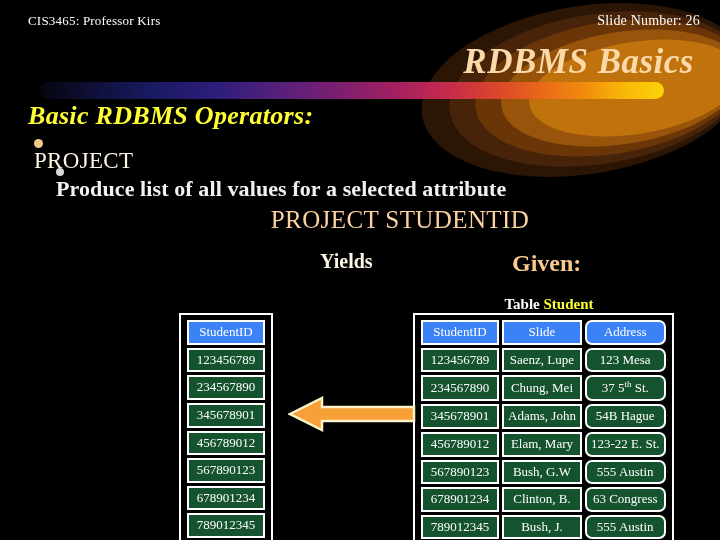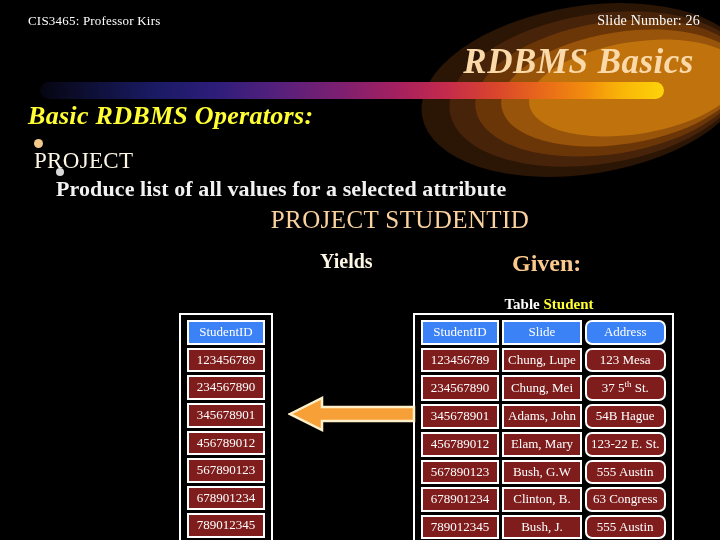--- a/index.html
+++ b/index.html
@@ -153,21 +153,21 @@
     position: absolute;
     border: 2px solid #ffffff;
     background: #000;
     border-collapse: separate;
     border-spacing: 0;
     padding: 2px 3px 3px 3px;
   }
   .tbl table { border-collapse: separate; border-spacing: 3px 3px; }
   .tbl td {
     border: 2px solid #ffffff;
-    background: #7f1d1d;
+    background: #14532d;
     color: #ffffff;
     font-size: 13px;
     text-align: center;
     padding: 3px 4px 4px 4px;
     white-space: nowrap;
     line-height: 1.05;
   }
   .tbl td.hdr {
     background: #3b82f6;
     color: #ffffff;
@@ -265,21 +265,21 @@
     <thead>
       <tr id="src-head-row">
           <td class="hdr c0">StudentID</td>
           <td class="hdr c1">Slide</td>
           <td class="hdr c2">Address</td>
         </tr>
     </thead>
     <tbody id="src-body">
         <tr>
           <td class="c0">123456789</td>
-          <td class="c1">Chung, Lupe</td>
+          <td class="c1">Saenz, Lupe</td>
           <td class="c2">123 Mesa</td>
         </tr>
         <tr>
           <td class="c0">234567890</td>
           <td class="c1">Chung, Mei</td>
           <td class="c2">37 5<sup>th</sup> St.</td>
         </tr>
         <tr>
           <td class="c0">345678901</td>
           <td class="c1">Adams, John</td>

